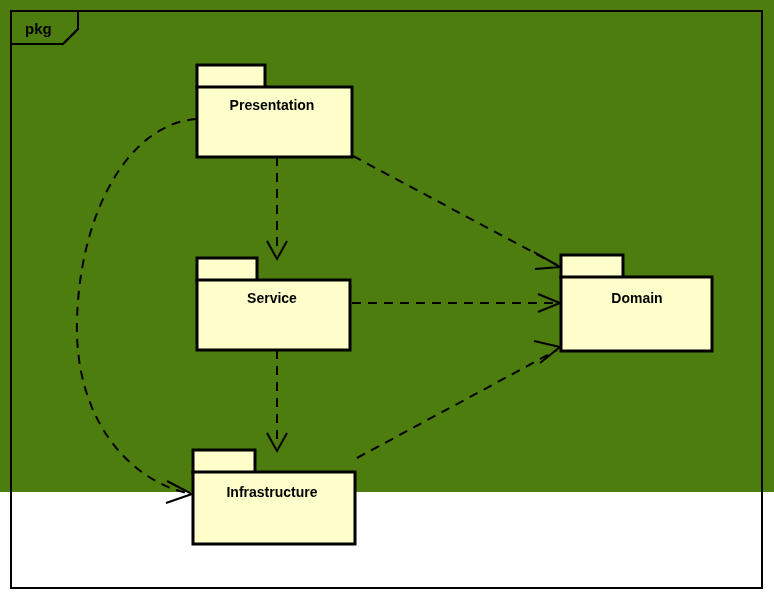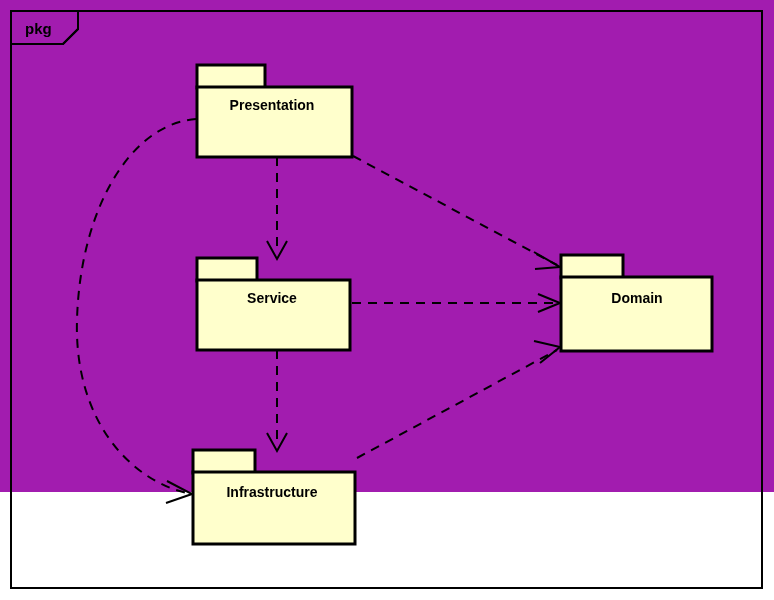--- a/index.html
+++ b/index.html
@@ -10,21 +10,21 @@
   body {
     width: 774px;
     height: 600px;
     font-family: "Liberation Sans", sans-serif;
     overflow: hidden;
   }
   #canvas-root {
     position: relative;
     width: 774px;
     height: 492px;
-    background: #a21caf;
+    background: #4d7c0f;
   }
   #diagram-svg {
     position: absolute;
     left: 0;
     top: 0;
     display: block;
   }
   .pkg-frame-label {
     font-family: "Liberation Sans", sans-serif;
     font-size: 15px;

